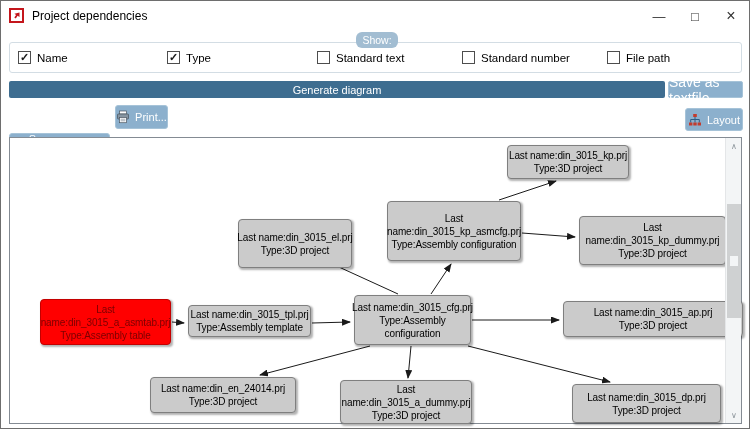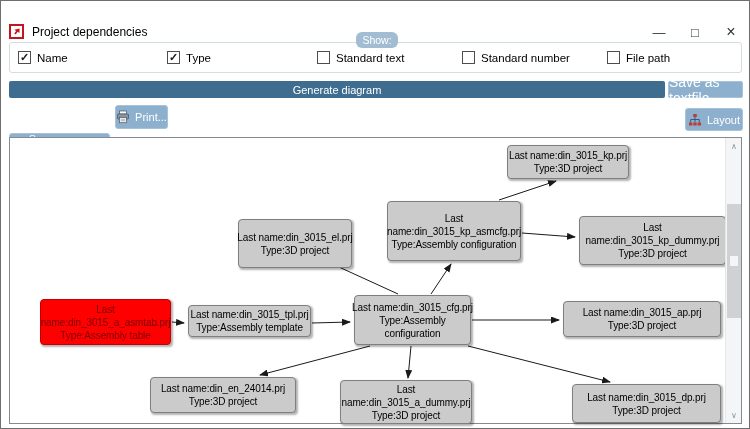--- a/index.html
+++ b/index.html
@@ -3,21 +3,21 @@
 <meta charset="utf-8">
 <style>
   * { box-sizing: border-box; margin: 0; padding: 0; }
   html,body { background:#fff; }
   body { font-family:"Liberation Sans", sans-serif; }
   .window {
     position:relative; width:750px; height:429px; background:#fff;
     border:1px solid #6e6e6e; overflow:hidden;
   }
   
-  .titlebar { position:absolute; left:0; top:0; width:100%; height:30px; background:#fff;margin-top:16px; }
+  .titlebar { position:absolute; left:0; top:0; width:100%; height:30px; background:#fff; }
   .app-icon { position:absolute; left:8px; top:7px; width:15px; height:15px; }
   .title { position:absolute; left:31px; top:8px; font-size:12px; color:#000; }
   .win-controls { position:absolute; right:0; top:0; height:30px; display:flex; }
   .win-btn { width:36px; height:30px; display:flex; align-items:center; justify-content:center;
              font-size:13px; color:#333; cursor:default; }
   .win-btn.close { font-size:16px; }
   
   .showbox { position:absolute; left:8px; top:41px; width:733px; height:31px;
              border:1px solid #d3dde4; border-radius:3px; background:#fff; }
   .show-tab { position:absolute; left:355px; top:31px; width:42px; height:16px;
@@ -197,21 +197,21 @@
     <div class="node" style="left:178px;top:167px;width:123px;height:32px">
       <span>Last name:din_3015_tpl.prj</span>
       <span>Type:Assembly template</span>
       <span></span>
     </div>
     <div class="node" style="left:344px;top:157px;width:117px;height:50px">
       <span>Last name:din_3015_cfg.prj</span>
       <span>Type:Assembly</span>
       <span>configuration</span>
     </div>
-    <div class="node" style="left:553px;top:163px;width:158px;height:36px">
+    <div class="node" style="left:553px;top:163px;width:180px;height:36px">
       <span>Last name:din_3015_ap.prj</span>
       <span>Type:3D project</span>
       <span></span>
     </div>
     <div class="node" style="left:140px;top:239px;width:146px;height:36px">
       <span>Last name:din_en_24014.prj</span>
       <span>Type:3D project</span>
       <span></span>
     </div>
     <div class="node" style="left:330px;top:242px;width:132px;height:44px">

